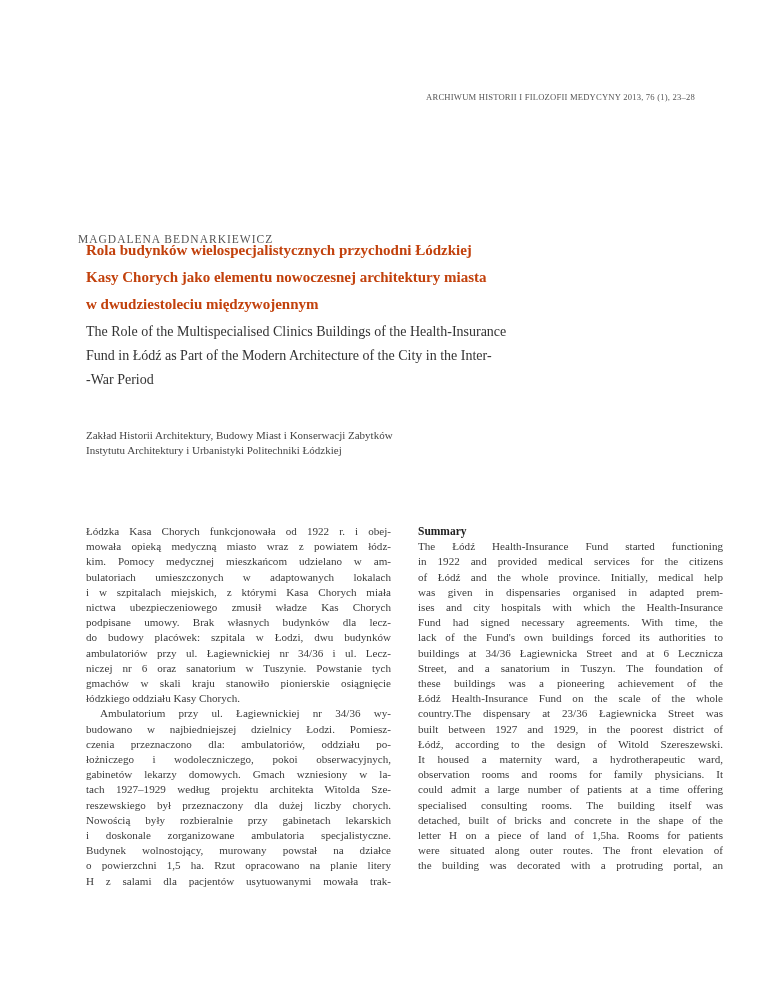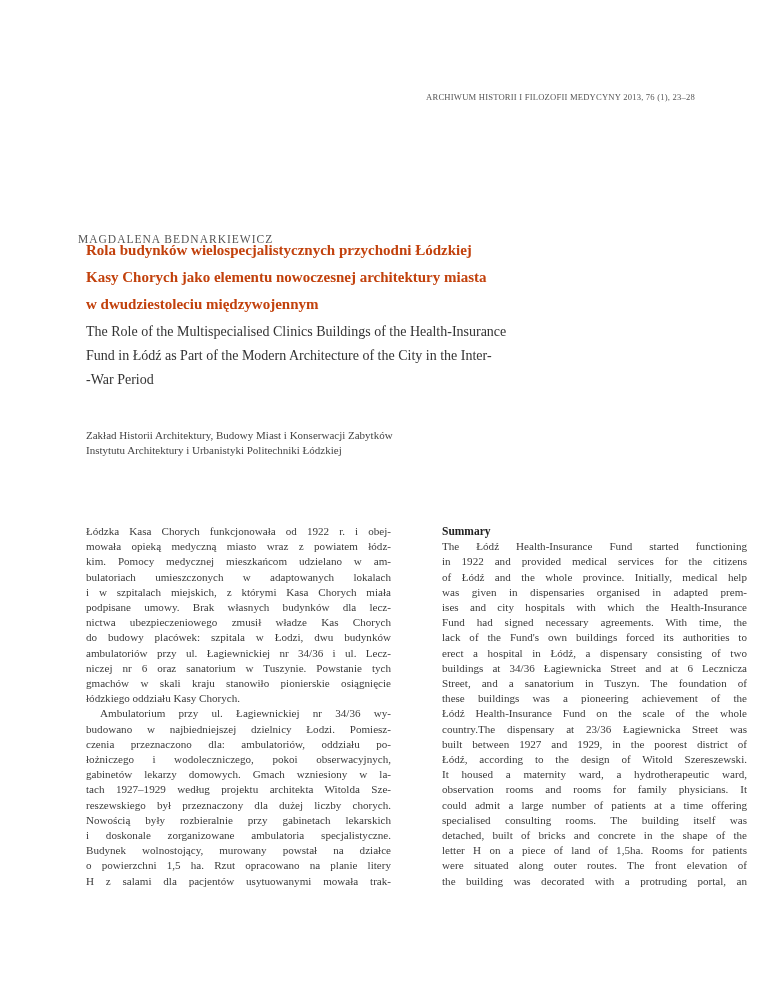--- a/index.html
+++ b/index.html
@@ -31,21 +31,21 @@
   .affiliation {
     position: absolute; top: 428px; left: 86px; width: 620px;
     font-size: 11px; line-height: 15px; color: #444;
   }
   .affiliation span { display: block; white-space: nowrap; }
   .col {
     position: absolute; top: 524px; width: 305px;
     font-size: 11.1px; line-height: 15.2px; color: #3a3a3a;
   }
   .col.left { left: 86px; }
-  .col.right { left: 418px; margin-left: 24px; }
+  .col.right { left: 418px; }
   .col h3 {
     margin: 0; font-size: 11.5px; line-height: 15.2px; font-weight: bold; color: #222;
   }
   .col .line { display: block; white-space: nowrap; text-align: justify; text-align-last: justify; }
   .col .line.last { text-align-last: left; }
   .col .line.indent { padding-left: 14px; }
 </style>
 </head>
 <body>
 
@@ -69,22 +69,22 @@
   <span>Zakład Historii Architektury, Budowy Miast i Konserwacji Zabytków</span>
   <span>Instytutu Architektury i Urbanistyki Politechniki Łódzkiej</span>
 </div>
 
 <div class="col left">
   <span class="line">Łódzka Kasa Chorych funkcjonowała od 1922 r. i obej-</span>
   <span class="line">mowała opieką medyczną miasto wraz z powiatem łódz-</span>
   <span class="line">kim. Pomocy medycznej mieszkańcom udzielano w am-</span>
   <span class="line">bulatoriach umieszczonych w adaptowanych lokalach</span>
   <span class="line">i w szpitalach miejskich, z którymi Kasa Chorych miała</span>
+  <span class="line">nictwa ubezpieczeniowego zmusił władze Kas Chorych</span>
   <span class="line">podpisane umowy. Brak własnych budynków dla lecz-</span>
-  <span class="line">nictwa ubezpieczeniowego zmusił władze Kas Chorych</span>
   <span class="line">do budowy placówek: szpitala w Łodzi, dwu budynków</span>
   <span class="line">ambulatoriów przy ul. Łagiewnickiej nr 34/36 i ul. Lecz-</span>
   <span class="line">niczej nr 6 oraz sanatorium w Tuszynie. Powstanie tych</span>
   <span class="line">gmachów w skali kraju stanowiło pionierskie osiągnięcie</span>
   <span class="line last">łódzkiego oddziału Kasy Chorych.</span>
   <span class="line indent">Ambulatorium przy ul. Łagiewnickiej nr 34/36 wy-</span>
   <span class="line">budowano w najbiedniejszej dzielnicy Łodzi. Pomiesz-</span>
   <span class="line">czenia przeznaczono dla: ambulatoriów, oddziału po-</span>
   <span class="line">łożniczego i wodoleczniczego, pokoi obserwacyjnych,</span>
   <span class="line">gabinetów lekarzy domowych. Gmach wzniesiony w la-</span>
@@ -99,21 +99,20 @@
 
 <div class="col right">
   <h3>Summary</h3>
   <span class="line">The Łódź Health-Insurance Fund started functioning</span>
   <span class="line">in 1922 and provided medical services for the citizens</span>
   <span class="line">of Łódź and the whole province. Initially, medical help</span>
   <span class="line">was given in dispensaries organised in adapted prem-</span>
   <span class="line">ises and city hospitals with which the Health-Insurance</span>
   <span class="line">Fund had signed necessary agreements. With time, the</span>
   <span class="line">lack of the Fund's own buildings forced its authorities to</span>
-  <span class="line">erect a hospital in Łódź, a dispensary consisting of two</span>
   <span class="line">buildings at 34/36 Łagiewnicka Street and at 6 Lecznicza</span>
   <span class="line">Street, and a sanatorium in Tuszyn. The foundation of</span>
   <span class="line">these buildings was a pioneering achievement of the</span>
   <span class="line">Łódź Health-Insurance Fund on the scale of the whole</span>
   <span class="line">country.The dispensary at 23/36 Łagiewnicka Street was</span>
   <span class="line">built between 1927 and 1929, in the poorest district of</span>
   <span class="line">Łódź, according to the design of Witold Szereszewski.</span>
   <span class="line">It housed a maternity ward, a hydrotherapeutic ward,</span>
   <span class="line">observation rooms and rooms for family physicians. It</span>
   <span class="line">could admit a large number of patients at a time offering</span>

